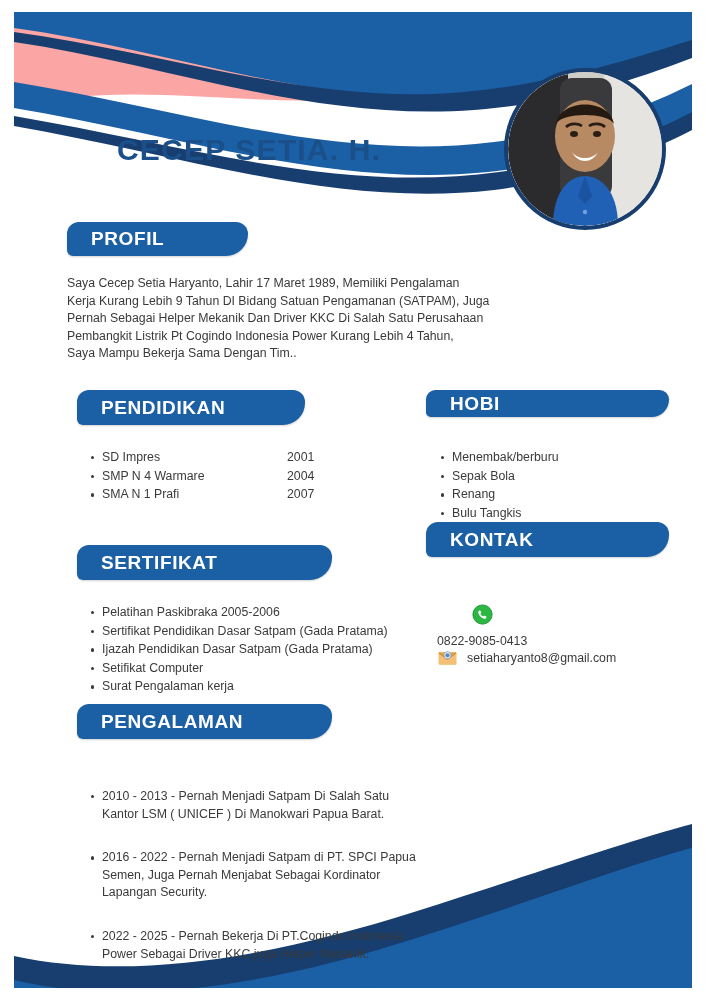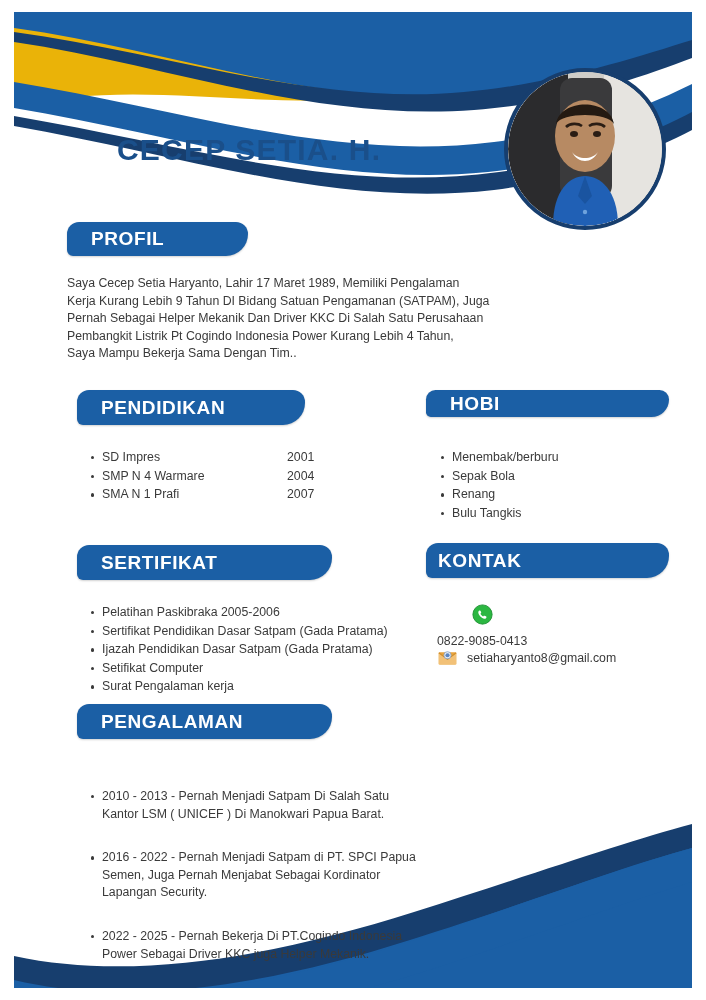--- a/index.html
+++ b/index.html
@@ -17,21 +17,21 @@
     overflow: hidden;
     background: #ffffff;
   }
   
   .page-canvas {
     position: absolute;
     left: 14px;
     top: 12px;
     width: 678px;
     height: 976px;
-    background: #eab308;
+    background: #fca5a5;
     overflow: hidden;
   }
   .wave-svg {
     position: absolute;
     left: 0;
     top: 0;
     width: 678px;
     height: 976px;
     z-index: 2;
     pointer-events: none;
@@ -251,21 +251,21 @@
         <span>SERTIFIKAT</span>
       </div>
       <ul class="bullets" style="left:73px; top:592px; width:350px;">
         <li>Pelatihan Paskibraka 2005-2006</li>
         <li>Sertifikat Pendidikan Dasar Satpam (Gada Pratama)</li>
         <li>Ijazah Pendidikan Dasar Satpam (Gada Pratama)</li>
         <li>Setifikat Computer</li>
         <li>Surat Pengalaman kerja</li>
       </ul>
 
-      <div class="pill" style="left:412px; top:531px; width:243px; height:35px;padding-left:12px;">
+      <div class="pill" style="left:412px; top:510px; width:243px; height:35px;">
         <span>KONTAK</span>
       </div>
 
       <div class="contact-row" style="left:423px; top:592px;flex-direction:column;">
         <span class="ic">
           <svg viewBox="0 0 24 24" width="21" height="21">
             <circle cx="12" cy="12" r="11" fill="#2bb741"></circle>
             <circle cx="12" cy="12" r="11" fill="none" stroke="#1d8f31" stroke-width="1"></circle>
             <path d="M8.6,7.4 C9.3,7.2 9.7,7.5 9.9,8.1 L10.5,9.6
                      C10.7,10.1 10.5,10.4 10.1,10.7 L9.6,11.1

